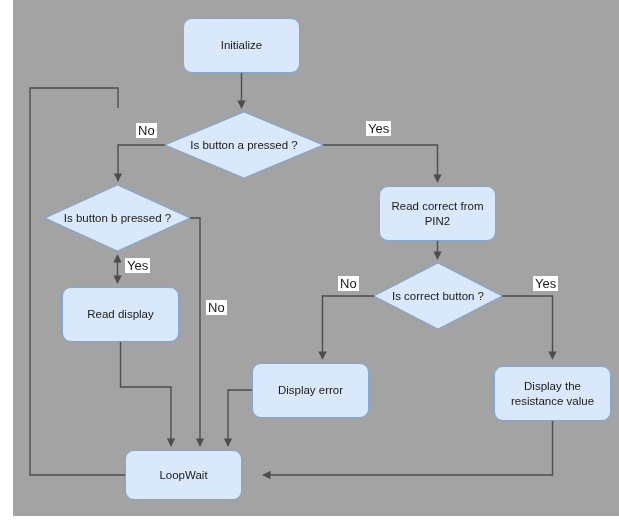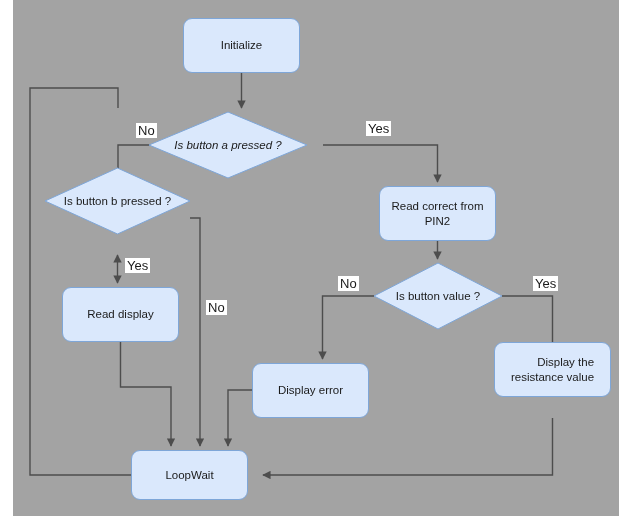--- a/index.html
+++ b/index.html
@@ -113,60 +113,60 @@
 
       <path d="M 129 475 L 17 475 L 17 88 L 105 88 L 105 108"></path>
 
     </g>
   </svg>
 
   <div class="node proc" style="left:170px; top:18px; width:117px; height:55px;">
     <span>Initialize</span>
   </div>
 
-  <div class="diamond-wrap" style="left:136px; top:112px; width:158px; height:66px;font-style:italic;">
+  <div class="diamond-wrap" style="left:152px; top:112px; width:158px; height:66px;">
     <svg width="158" height="66" viewBox="0 0 158 66">
       <polygon points="79,0 158,33 79,66 0,33" fill="#dae8fc" stroke="#7ea6d8" stroke-width="1"></polygon>
     </svg>
     <div class="diamond-label">Is button a pressed ?</div>
   </div>
 
-  <div class="diamond-wrap" style="left:32px; top:168px; width:145px; height:66px;">
+  <div class="diamond-wrap" style="left:32px; top:185px; width:145px; height:66px;">
     <svg width="145" height="66" viewBox="0 0 145 66">
       <polygon points="72.5,0 145,33 72.5,66 0,33" fill="#dae8fc" stroke="#7ea6d8" stroke-width="1"></polygon>
     </svg>
     <div class="diamond-label">Is button b pressed ?</div>
   </div>
 
   <div class="node proc" style="left:366px; top:186px; width:117px; height:55px;">
     <span>Read correct from
 PIN2</span>
   </div>
 
   <div class="node proc" style="left:49px; top:287px; width:117px; height:55px;">
     <span>Read display</span>
   </div>
 
   <div class="diamond-wrap" style="left:361px; top:263px; width:128px; height:66px;">
     <svg width="128" height="66" viewBox="0 0 128 66">
       <polygon points="64,0 128,33 64,66 0,33" fill="#dae8fc" stroke="#7ea6d8" stroke-width="1"></polygon>
     </svg>
-    <div class="diamond-label">Is button value ?</div>
+    <div class="diamond-label">Is correct button ?</div>
   </div>
 
   <div class="node proc" style="left:239px; top:363px; width:117px; height:55px;">
     <span>Display error</span>
   </div>
 
-  <div class="node proc" style="left:481px; top:342px; width:117px; height:55px;text-align:right;">
+  <div class="node proc" style="left:481px; top:366px; width:117px; height:55px;">
     <span>Display the
 resistance value</span>
   </div>
 
-  <div class="node proc" style="left:118px; top:450px; width:117px; height:50px;">
+  <div class="node proc" style="left:112px; top:450px; width:117px; height:50px;">
     <span>LoopWait</span>
   </div>
 
   <div class="edge-label" style="left:123px; top:123px;">No</div>
 
   <div class="edge-label" style="left:353px; top:121px;">Yes</div>
 
   <div class="edge-label" style="left:112px; top:258px;">Yes</div>
 
   <div class="edge-label" style="left:193px; top:300px;">No</div>

